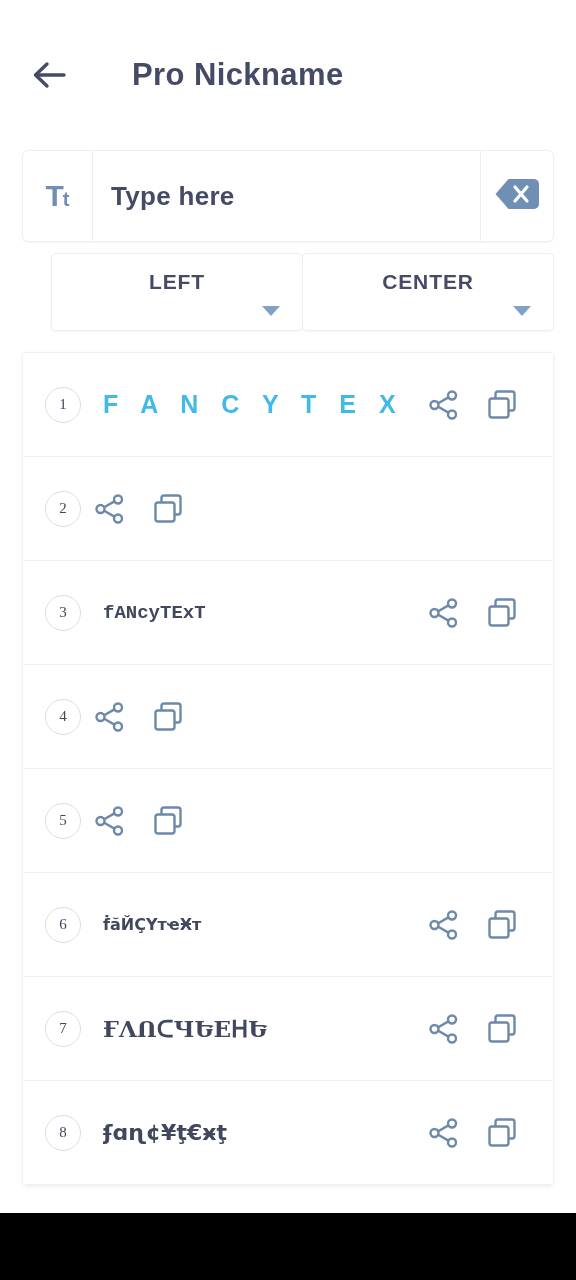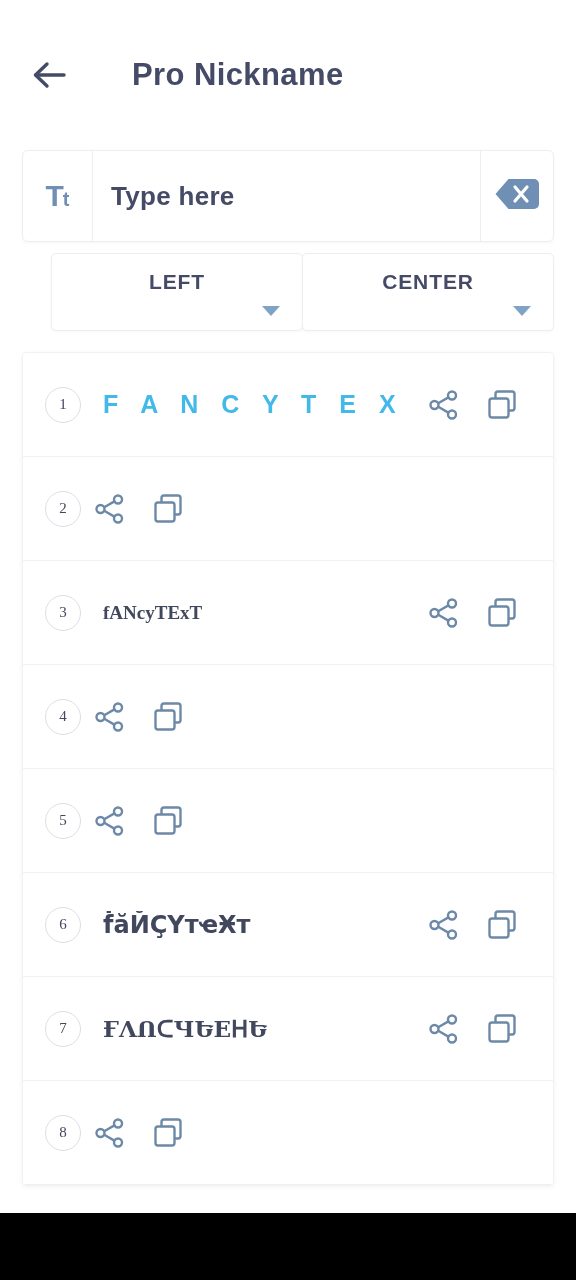--- a/index.html
+++ b/index.html
@@ -192,24 +192,24 @@
     white-space: nowrap;
     font-family: "DejaVu Sans", sans-serif;
   }
   .style-text.s1 {
     color: #42b9e8;
     font-size: 25px;
     letter-spacing: 8px;
     font-family: "Liberation Sans", sans-serif;
   }
   .style-text.s2 { font-size: 23px; letter-spacing: -0.5px; }
-  .style-text.s3 { font-size: 19px; letter-spacing: 0px; font-family: Liberation Serif, serif; }
+  .style-text.s3 { font-size: 19px; letter-spacing: 0px; font-family: Liberation Mono, monospace; }
   .style-text.s4 { font-size: 20px; letter-spacing: -0.5px; }
   .style-text.s5 { font-size: 24px; letter-spacing: 2px; }
-  .style-text.s6 { font-size: 24px; }
+  .style-text.s6 { font-size: 16px; }
   .style-text.s7 { font-size: 23px; font-family: "DejaVu Serif", serif; }
   .style-text.s8 { font-size: 22px; }
 
   .row-actions {
     display: flex;
     align-items: center;
     flex: 0 0 auto;
     padding-right: 22px;
   }
   .act-btn {
@@ -449,20 +449,21 @@
               <rect x="10.5" y="3.5" width="19" height="19" rx="2.5" stroke="#6d89a8" stroke-width="2.4"></rect>
               <rect x="4.5" y="10.5" width="19" height="19" rx="2.5" fill="#ffffff" stroke="#6d89a8" stroke-width="2.4"></rect>
             </svg>
           </span>
         </div>
       </div>
     </div>
 
     <div class="list-row">
       <div class="idx-badge">8</div>
+      <div class="style-text s8">ʄɑɳ¢¥ţ€ӿţ</div>
       <div class="row-actions">
         <div class="act-btn">
           <span>
             <svg width="34" height="34" viewBox="0 0 34 34" fill="none">
               <circle cx="25" cy="7.5" r="4" stroke="#6d89a8" stroke-width="2.4"></circle>
               <circle cx="25" cy="26.5" r="4" stroke="#6d89a8" stroke-width="2.4"></circle>
               <circle cx="7.5" cy="17" r="4" stroke="#6d89a8" stroke-width="2.4"></circle>
               <path d="M11.2 15.2 L21.4 9.4 M11.2 18.8 L21.4 24.6" stroke="#6d89a8" stroke-width="2.4" stroke-linecap="round"></path>
             </svg>
           </span>

